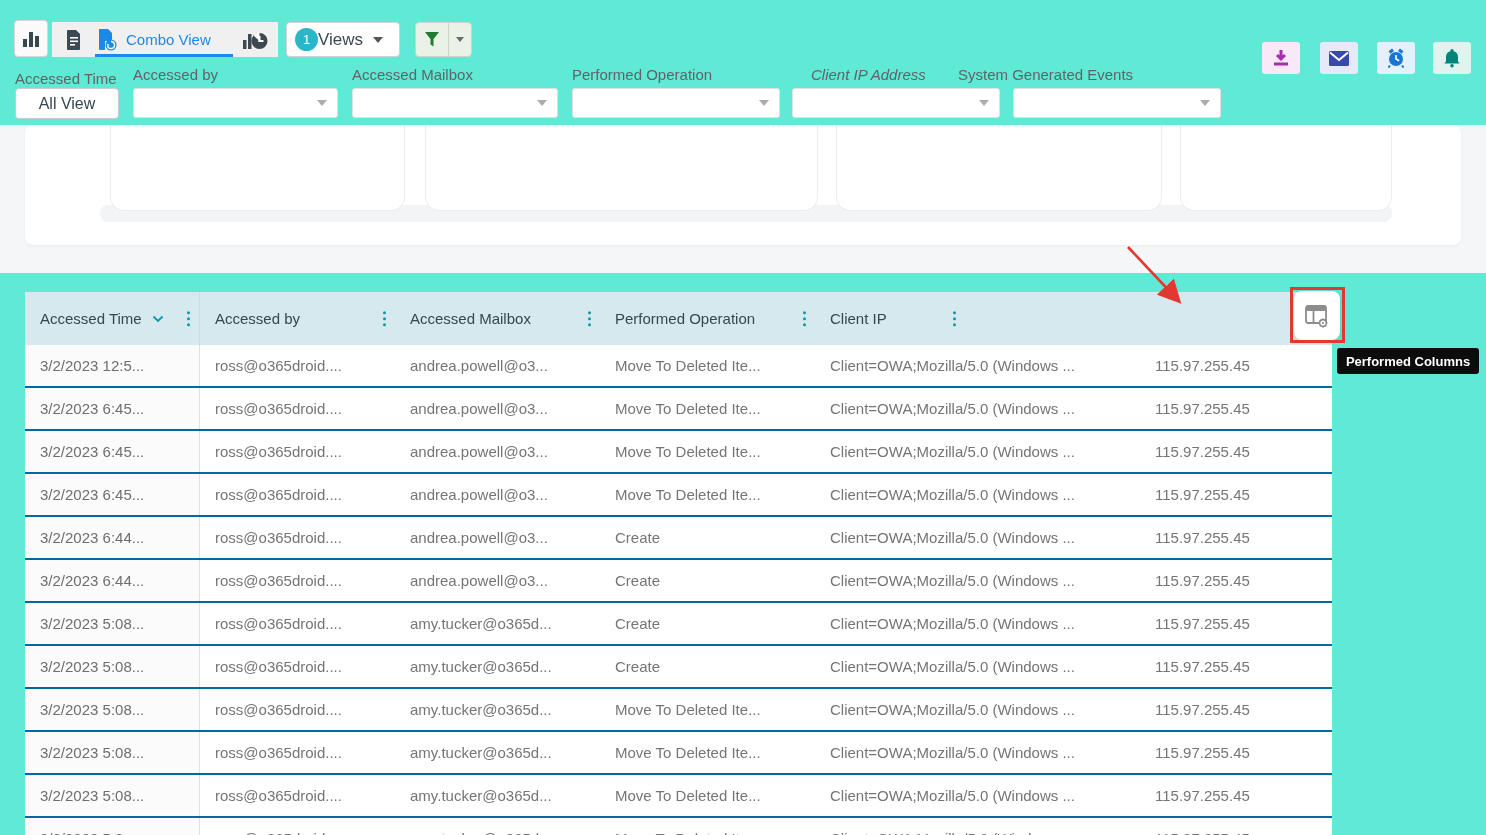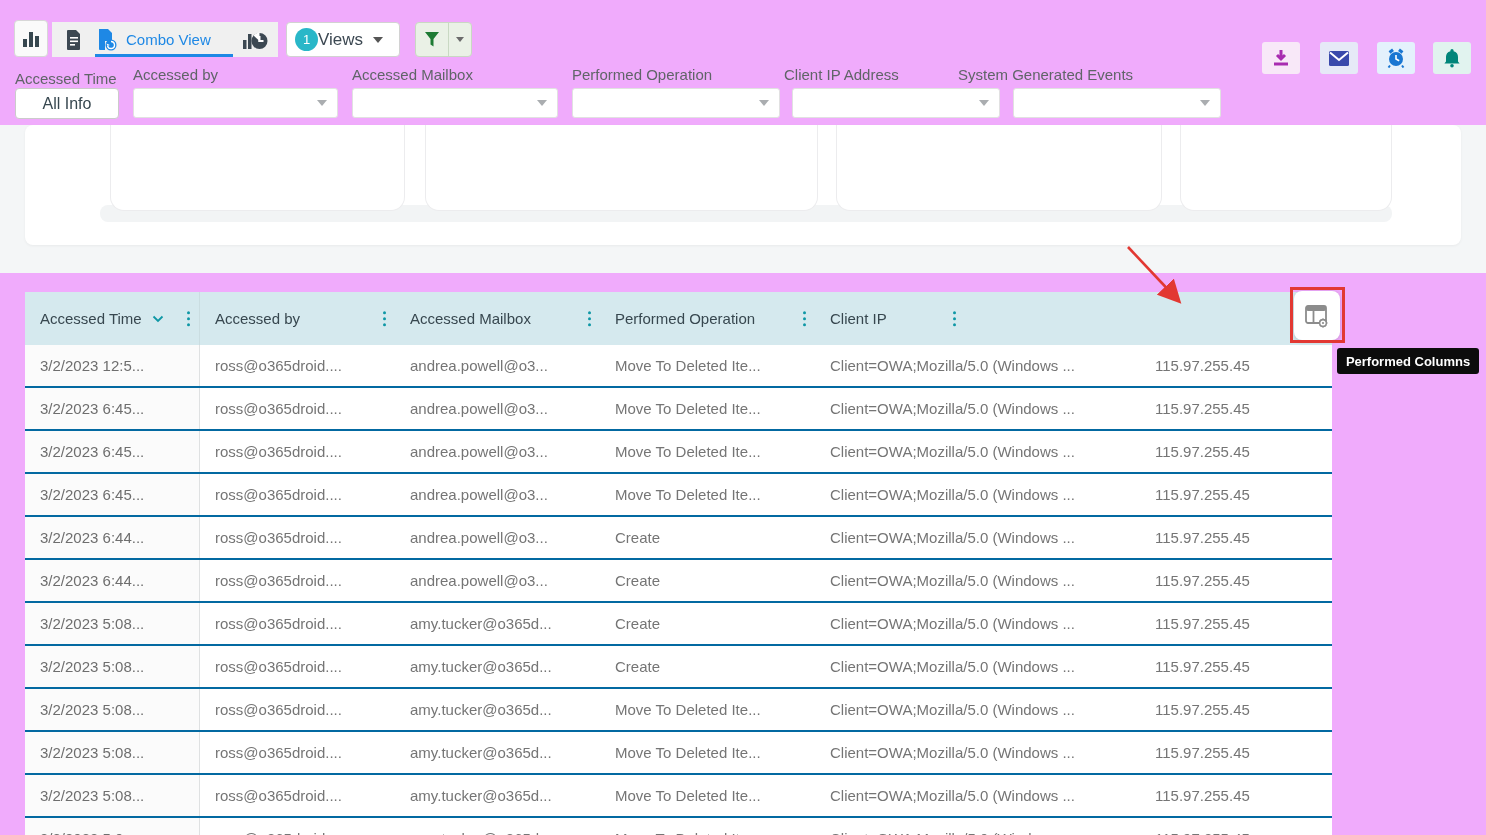--- a/index.html
+++ b/index.html
@@ -1,19 +1,19 @@
 <!DOCTYPE html>
 <html><head>
 <meta charset="utf-8">
 <style>
   * { margin:0; padding:0; box-sizing:border-box; }
   html,body { width:1486px; height:835px; overflow:hidden; background:#fff;
     font-family:"Liberation Sans","DejaVu Sans",sans-serif; }
   .abs { position:absolute; }
-  #page { position:relative; width:1486px; height:835px; background:#f0abfc; }
+  #page { position:relative; width:1486px; height:835px; background:#5eead4; }
 
   
   .icon-btn1 { left:14px; top:20px; width:34px; height:37px; border:1px solid #d7d7d7;
     border-radius:4px; background:#fafafa; display:flex; align-items:center; justify-content:center; }
   .tabstrip { left:52px; top:22px; width:226px; height:35px; background:#f0f0f0; display:flex; align-items:center; }
   .tab-underline { left:95px; top:54px; width:138px; height:3px; background:#1e88e5; }
   .tab-doc { position:absolute; left:12px; top:7px; }
   .tab-combo { position:absolute; left:44px; top:6px; display:flex; align-items:center; gap:8px; cursor:pointer; }
   .tab-combo span { color:#1e88e5; font-size:15px; }
   .tab-pie { position:absolute; left:190px; top:7px; }
@@ -161,41 +161,41 @@
     </svg>
   </div>
   <div class="abs action-btn" style="left:1433px;background:#e1f3ef;">
     <svg width="18" height="20" viewBox="0 0 18 20">
       <path d="M9 1 a1.6 1.6 0 0 1 1.6 1.6 v0.6 a6 6 0 0 1 4.4 5.8 v4.5 l1.6 2 h-15.2 l1.6 -2 v-4.5 a6 6 0 0 1 4.4 -5.8 v-0.6 a1.6 1.6 0 0 1 1.6 -1.6 z" fill="#00857a"></path>
       <circle cx="9" cy="17.8" r="1.8" fill="#00857a"></circle>
     </svg>
   </div>
 
   <span class="abs flt-label" style="left:15px;top:70px;">Accessed Time</span>
-  <div class="abs alltime-btn">All Info</div>
+  <div class="abs alltime-btn">All View</div>
 
   <span class="abs flt-label" style="left:133px;">Accessed by</span>
   <div class="abs flt-select" style="left:133px;width:205px;">
     <span></span>
     <span class="sel-caret"></span>
   </div>
 
   <span class="abs flt-label" style="left:352px;">Accessed Mailbox</span>
   <div class="abs flt-select" style="left:352px;width:206px;">
     <span></span>
     <span class="sel-caret"></span>
   </div>
 
   <span class="abs flt-label" style="left:572px;">Performed Operation</span>
   <div class="abs flt-select" style="left:572px;width:208px;">
     <span></span>
     <span class="sel-caret"></span>
   </div>
 
-  <span class="abs flt-label" style="left:784px;">Client IP Address</span>
+  <span class="abs flt-label" style="left:811px;font-style:italic;">Client IP Address</span>
   <div class="abs flt-select" style="left:792px;width:208px;">
     <span></span>
     <span class="sel-caret"></span>
   </div>
 
   <span class="abs flt-label" style="left:958px;">System Generated Events</span>
   <div class="abs flt-select" style="left:1013px;width:208px;">
     <span></span>
     <span class="sel-caret"></span>
   </div>

